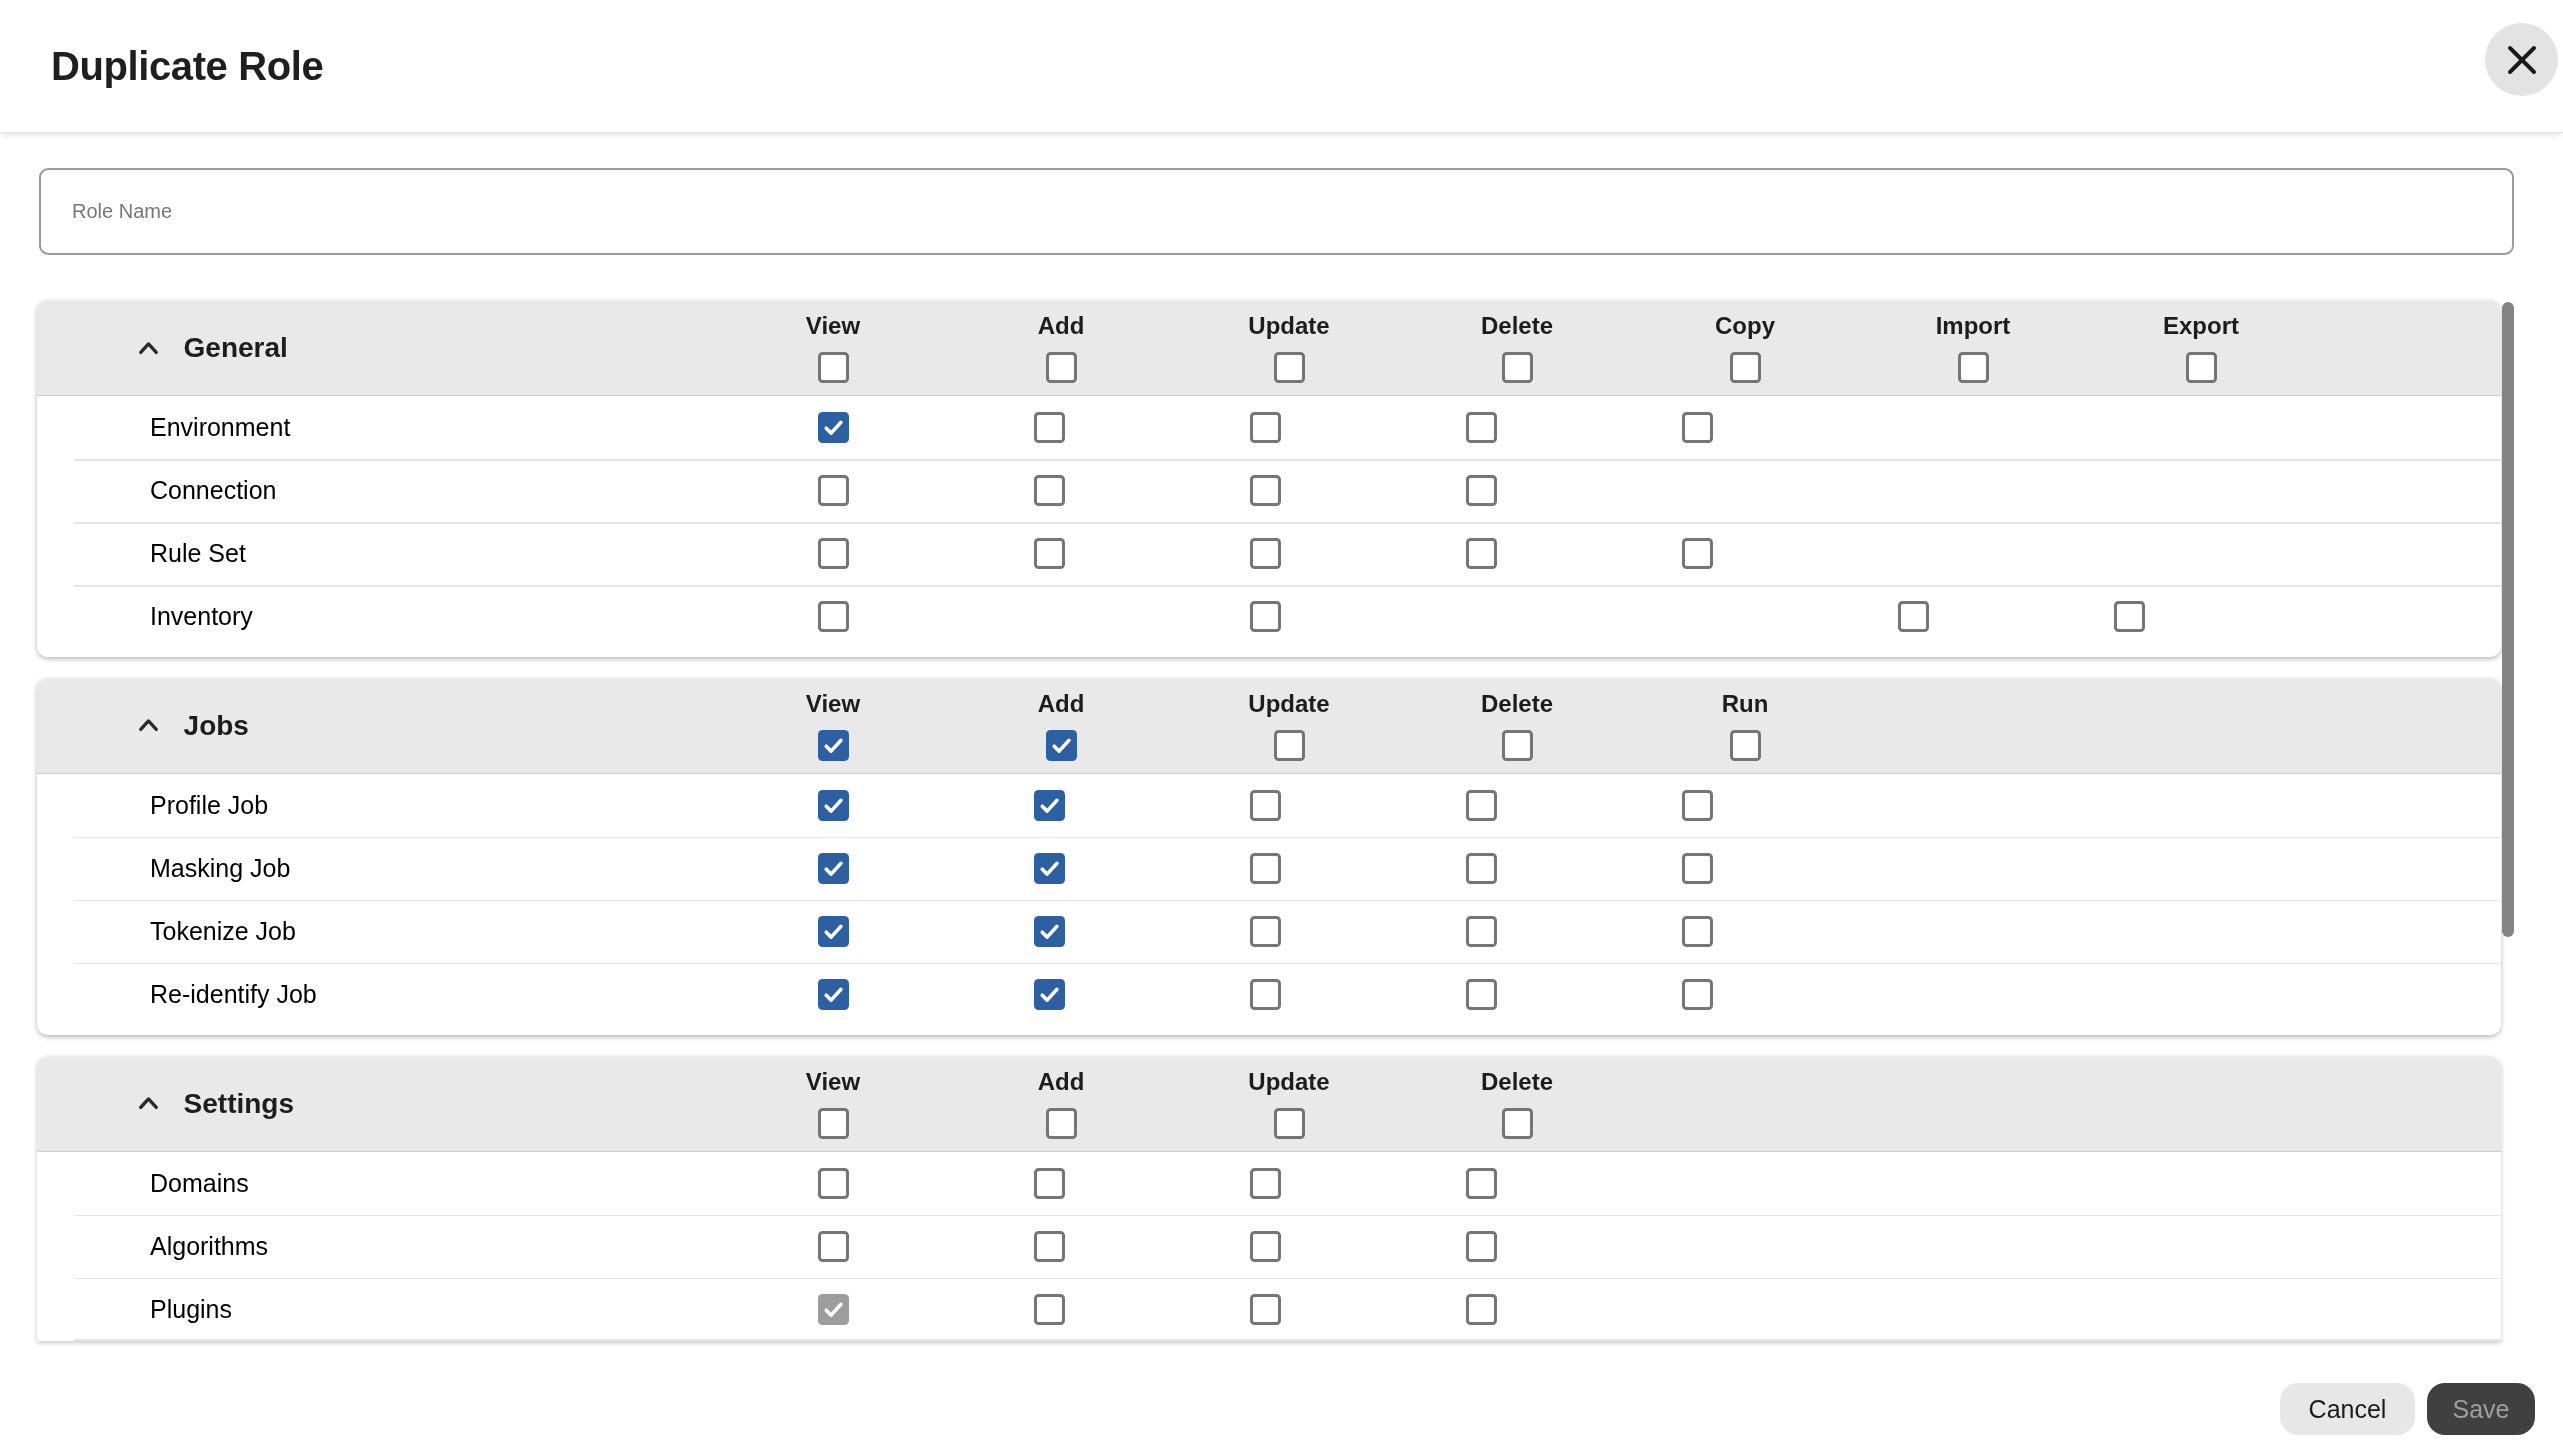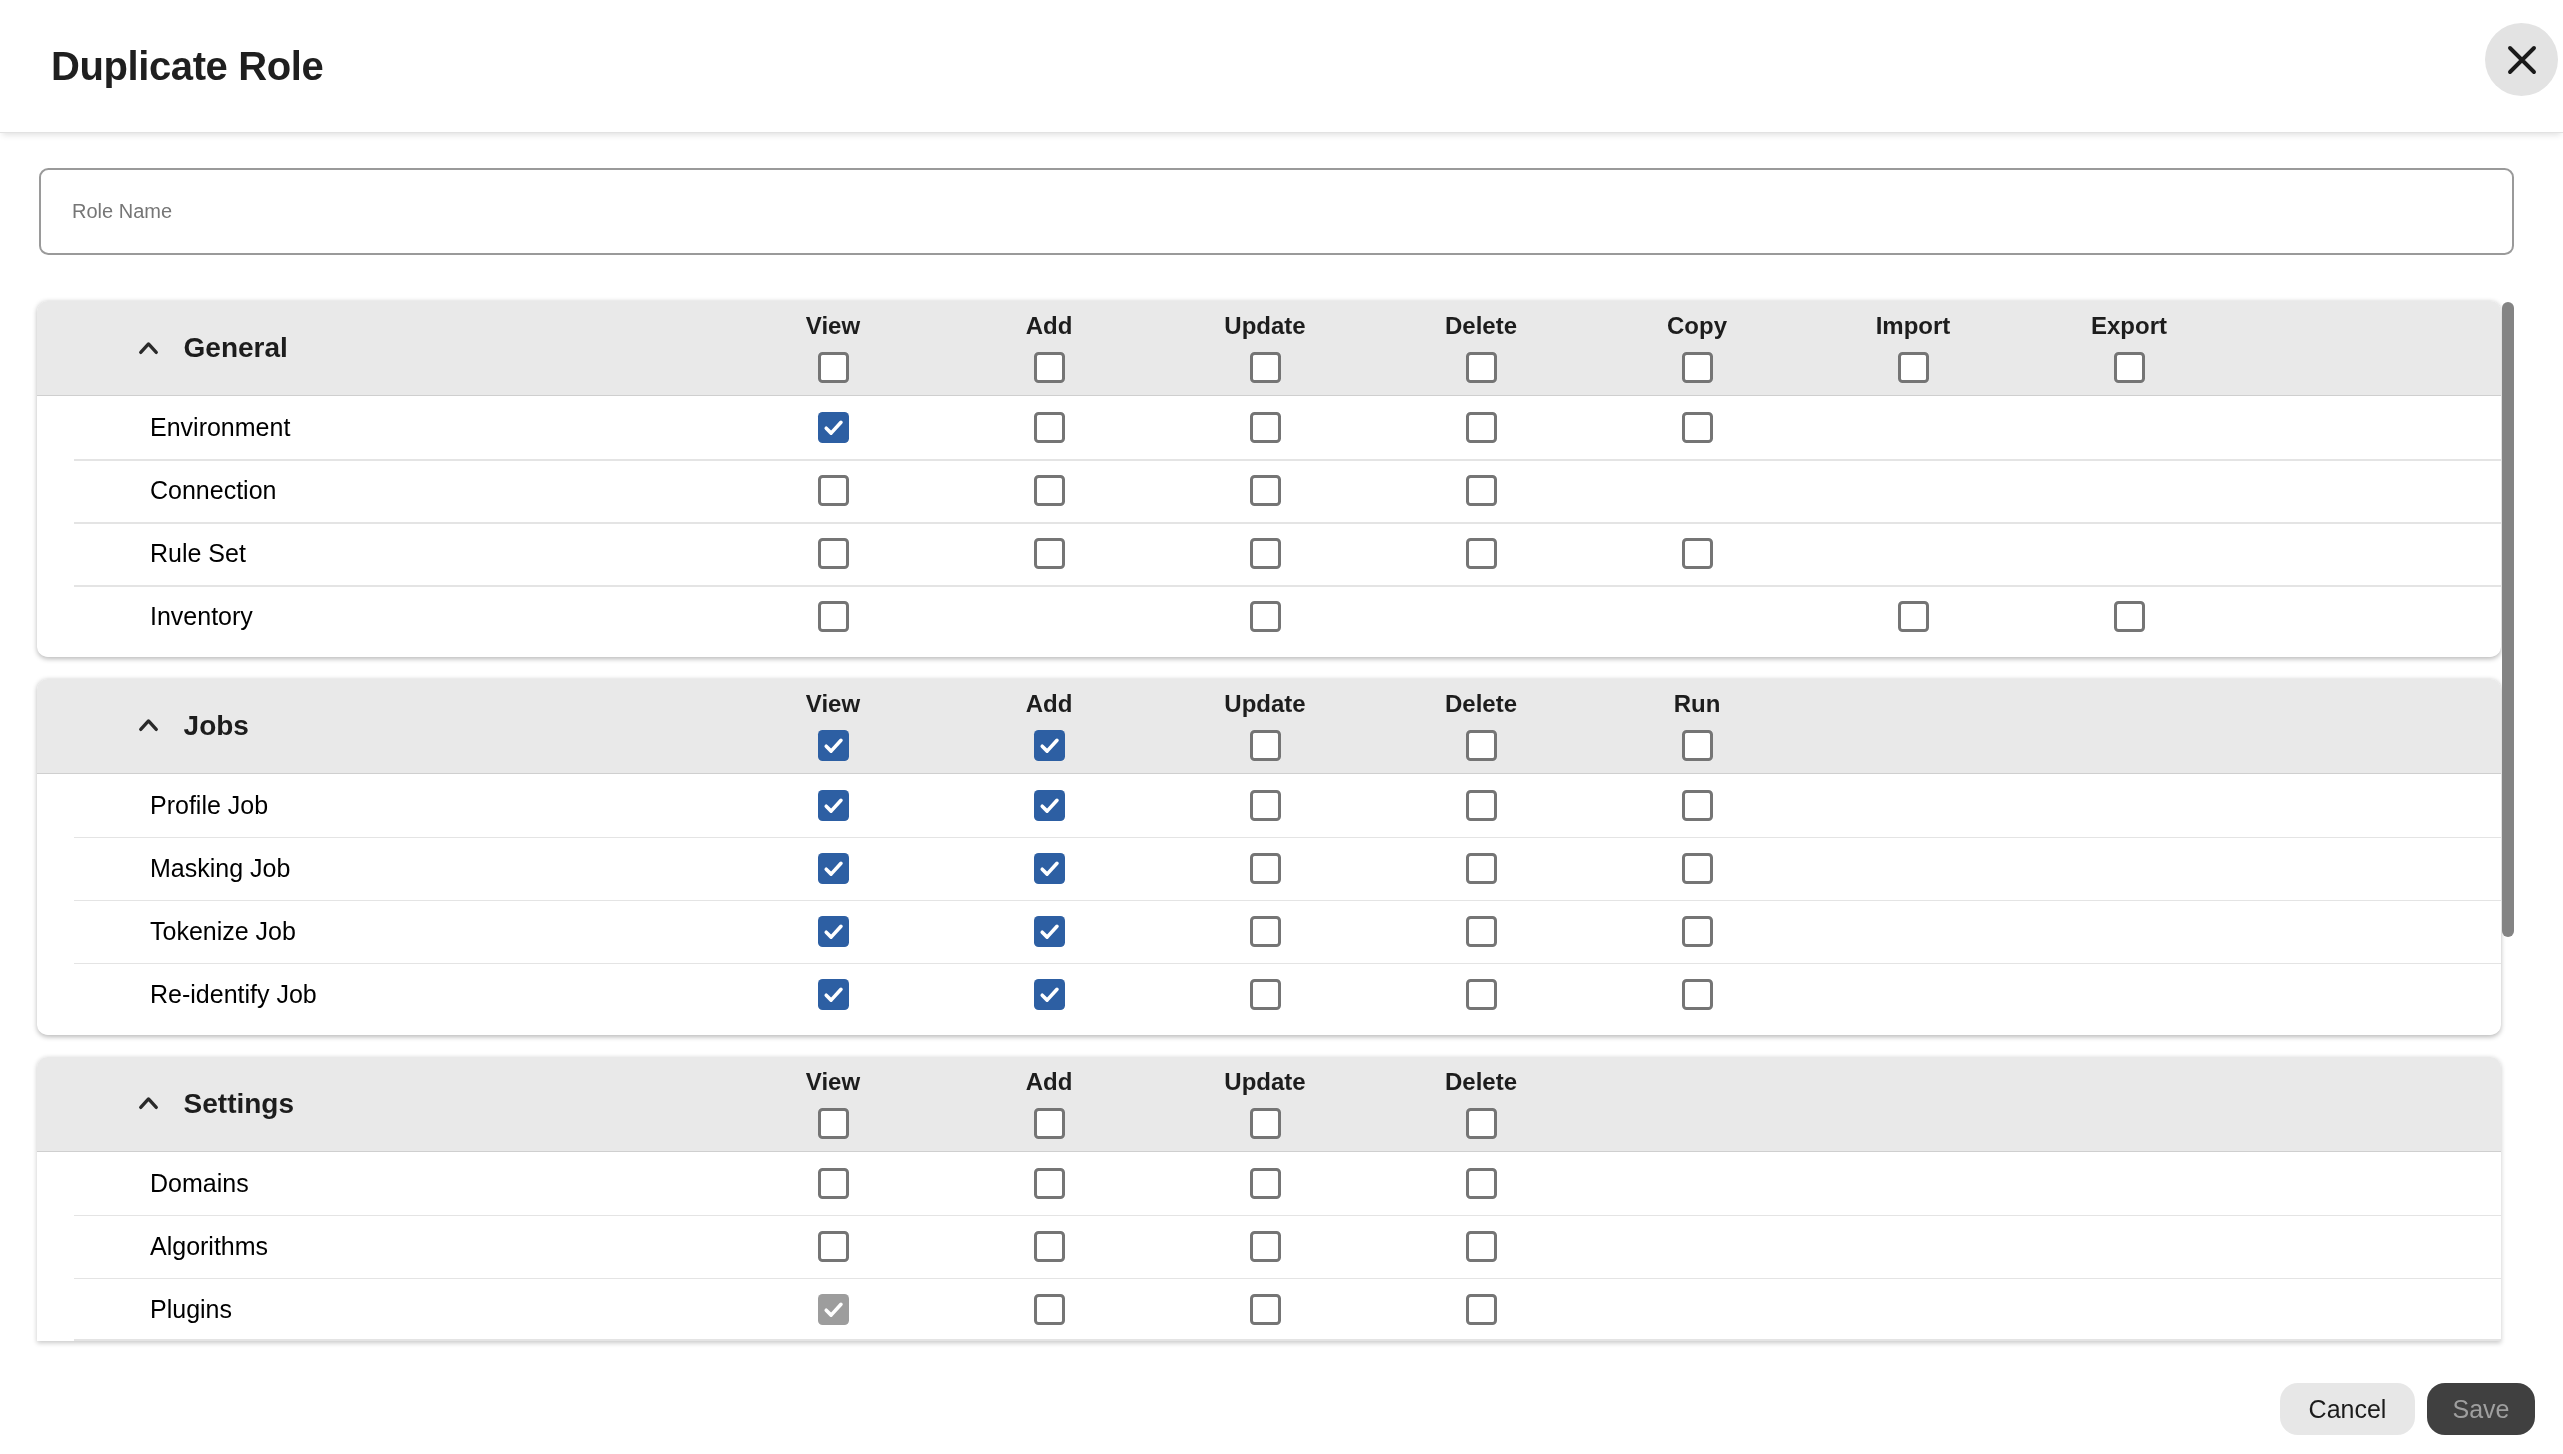--- a/index.html
+++ b/index.html
@@ -54,21 +54,21 @@
     position:absolute;left:0;top:0;bottom:0;width:688px;
     display:flex;align-items:center;
   }
   .caret-btn{
     margin-left:94px;width:34px;height:34px;border:none;background:transparent;
     display:flex;align-items:center;justify-content:center;cursor:pointer;padding:0;
   }
   .caret-btn svg{width:31px;height:31px;}
   .sec-title{font-size:28px;font-weight:700;color:#1d1d1d;margin-left:18.6px;}
 
-  .cols{position:absolute;left:688px;top:0;bottom:0;display:flex;}
+  .cols{position:absolute;left:688px;top:0;bottom:0;display:flex;gap:12px;}
   .col{
     width:216px;display:flex;flex-direction:column;align-items:center;
     padding-top:10.8px;box-sizing:border-box;
   }
   .col-label{font-size:24px;font-weight:700;color:#1d1d1d;}
   .col .cb{margin-top:12.4px;}
 
   .sec-row{position:relative;height:63px;display:flex;align-items:center;}
   .sec-row + .sec-row::before{
     content:"";position:absolute;top:0;left:37px;right:0;height:1.5px;background:#e4e4e4;

